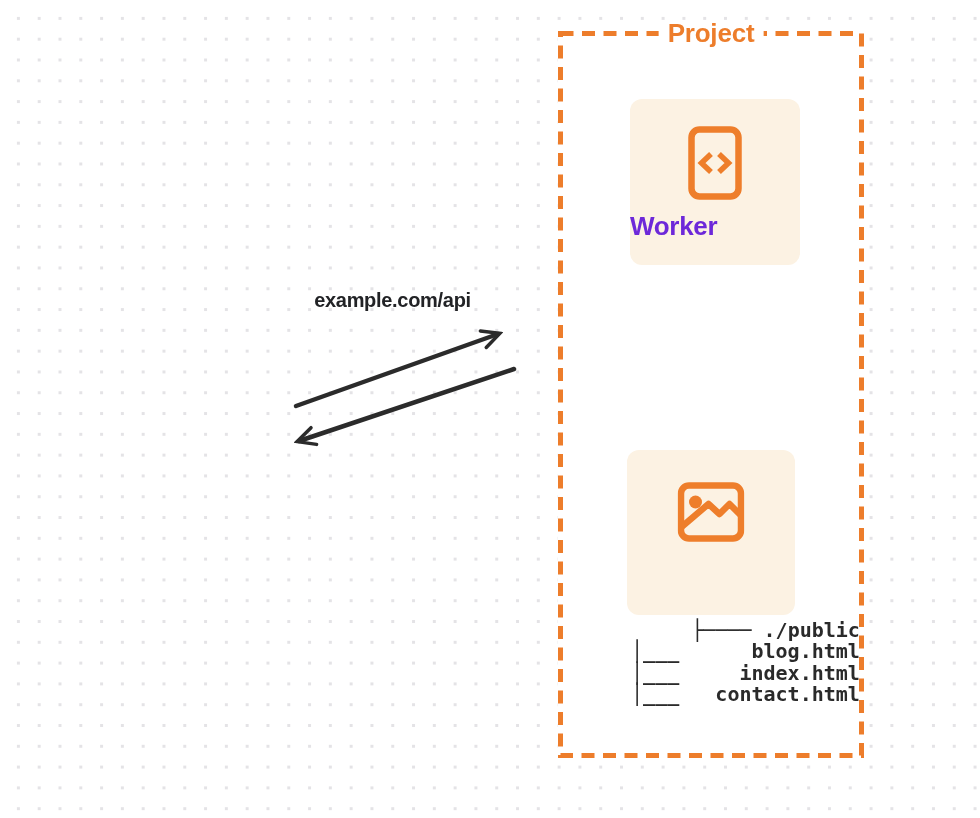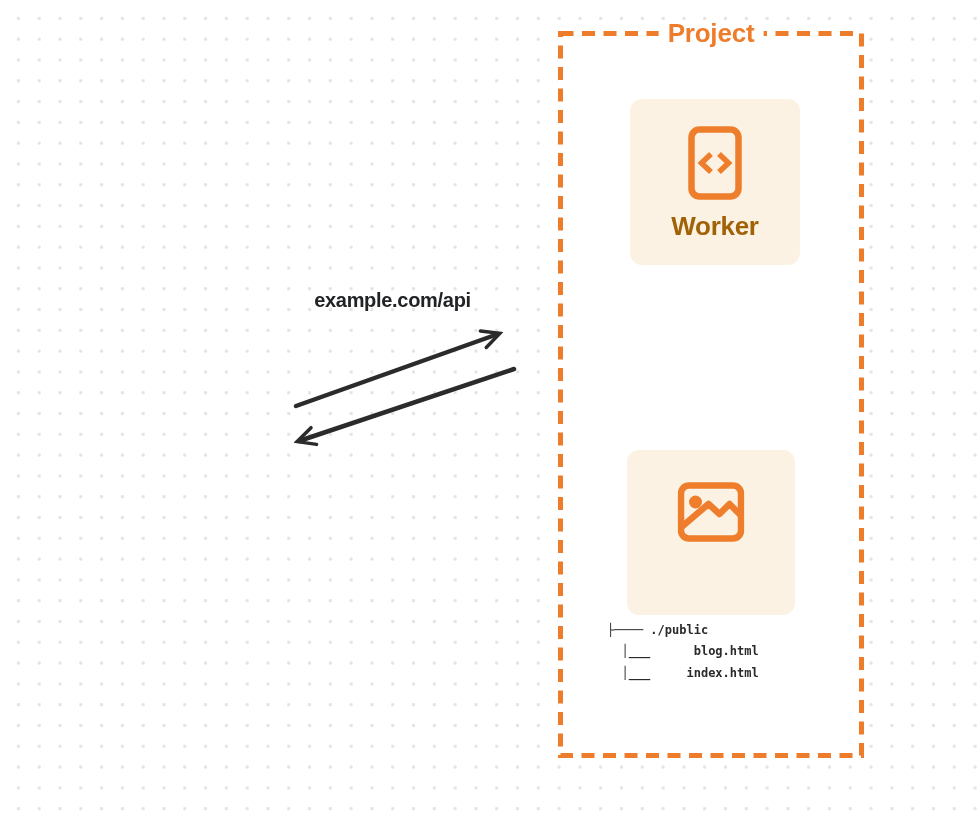--- a/index.html
+++ b/index.html
@@ -39,27 +39,27 @@
   }
   .card{
     position:absolute;background:#fcf2e3;border-radius:12px;
   }
   .card-worker{left:72px;top:68px;width:170px;height:166px;}
   .card-assets{left:69px;top:419px;width:168px;height:165px;}
   .card-icon{position:absolute;left:50%;transform:translateX(-50%);}
   .card-worker .card-icon{top:27px;}
   .card-assets .card-icon{top:32px;}
   .card-label{
-    position:absolute;top:112px;left:0;width:100%;text-align:center;
-    font-size:26px;font-weight:bold;color:#a16207;letter-spacing:-0.3px;
+    position:absolute;top:112px;left:0;width:100%;text-align:left;
+    font-size:26px;font-weight:bold;color:#6d28d9;letter-spacing:-0.3px;
   }
   .file-tree{
     position:absolute;left:49px;top:589px;
     font-family:"DejaVu Sans Mono",monospace;
-    font-size:12px;line-height:21.4px;font-weight:bold;color:#2a2a2a;
+    font-size:20px;line-height:21.4px;font-weight:bold;color:#2a2a2a;text-align:right;
   }
   .tree-line{white-space:pre;}
 </style>
 </head>
 <body>
 
 <div class="canvas">
 
   <svg class="arrows-svg" width="980" height="818" viewBox="0 0 980 818">
     <defs>
@@ -95,16 +95,17 @@
         <circle cx="18" cy="20" r="6.5" fill="#ee7e2b"></circle>
         <path d="M4,45 L31,22 L42,32 L52,22 L63,33" fill="none" stroke="#ee7e2b" stroke-width="6.5" stroke-linejoin="round"></path>
         <rect x="3.5" y="3.5" width="60" height="53" rx="8" fill="none" stroke="#ee7e2b" stroke-width="6.5"></rect>
       </svg>
     </div>
 
     <div class="file-tree">
       <div class="tree-line">├──── ./public</div>
       <div class="tree-line">  │___      blog.html</div>
       <div class="tree-line">  │___     index.html</div>
+      <div class="tree-line">  │___   contact.html</div>
     </div>
   </div>
 
 </div>
 
 </body></html>

